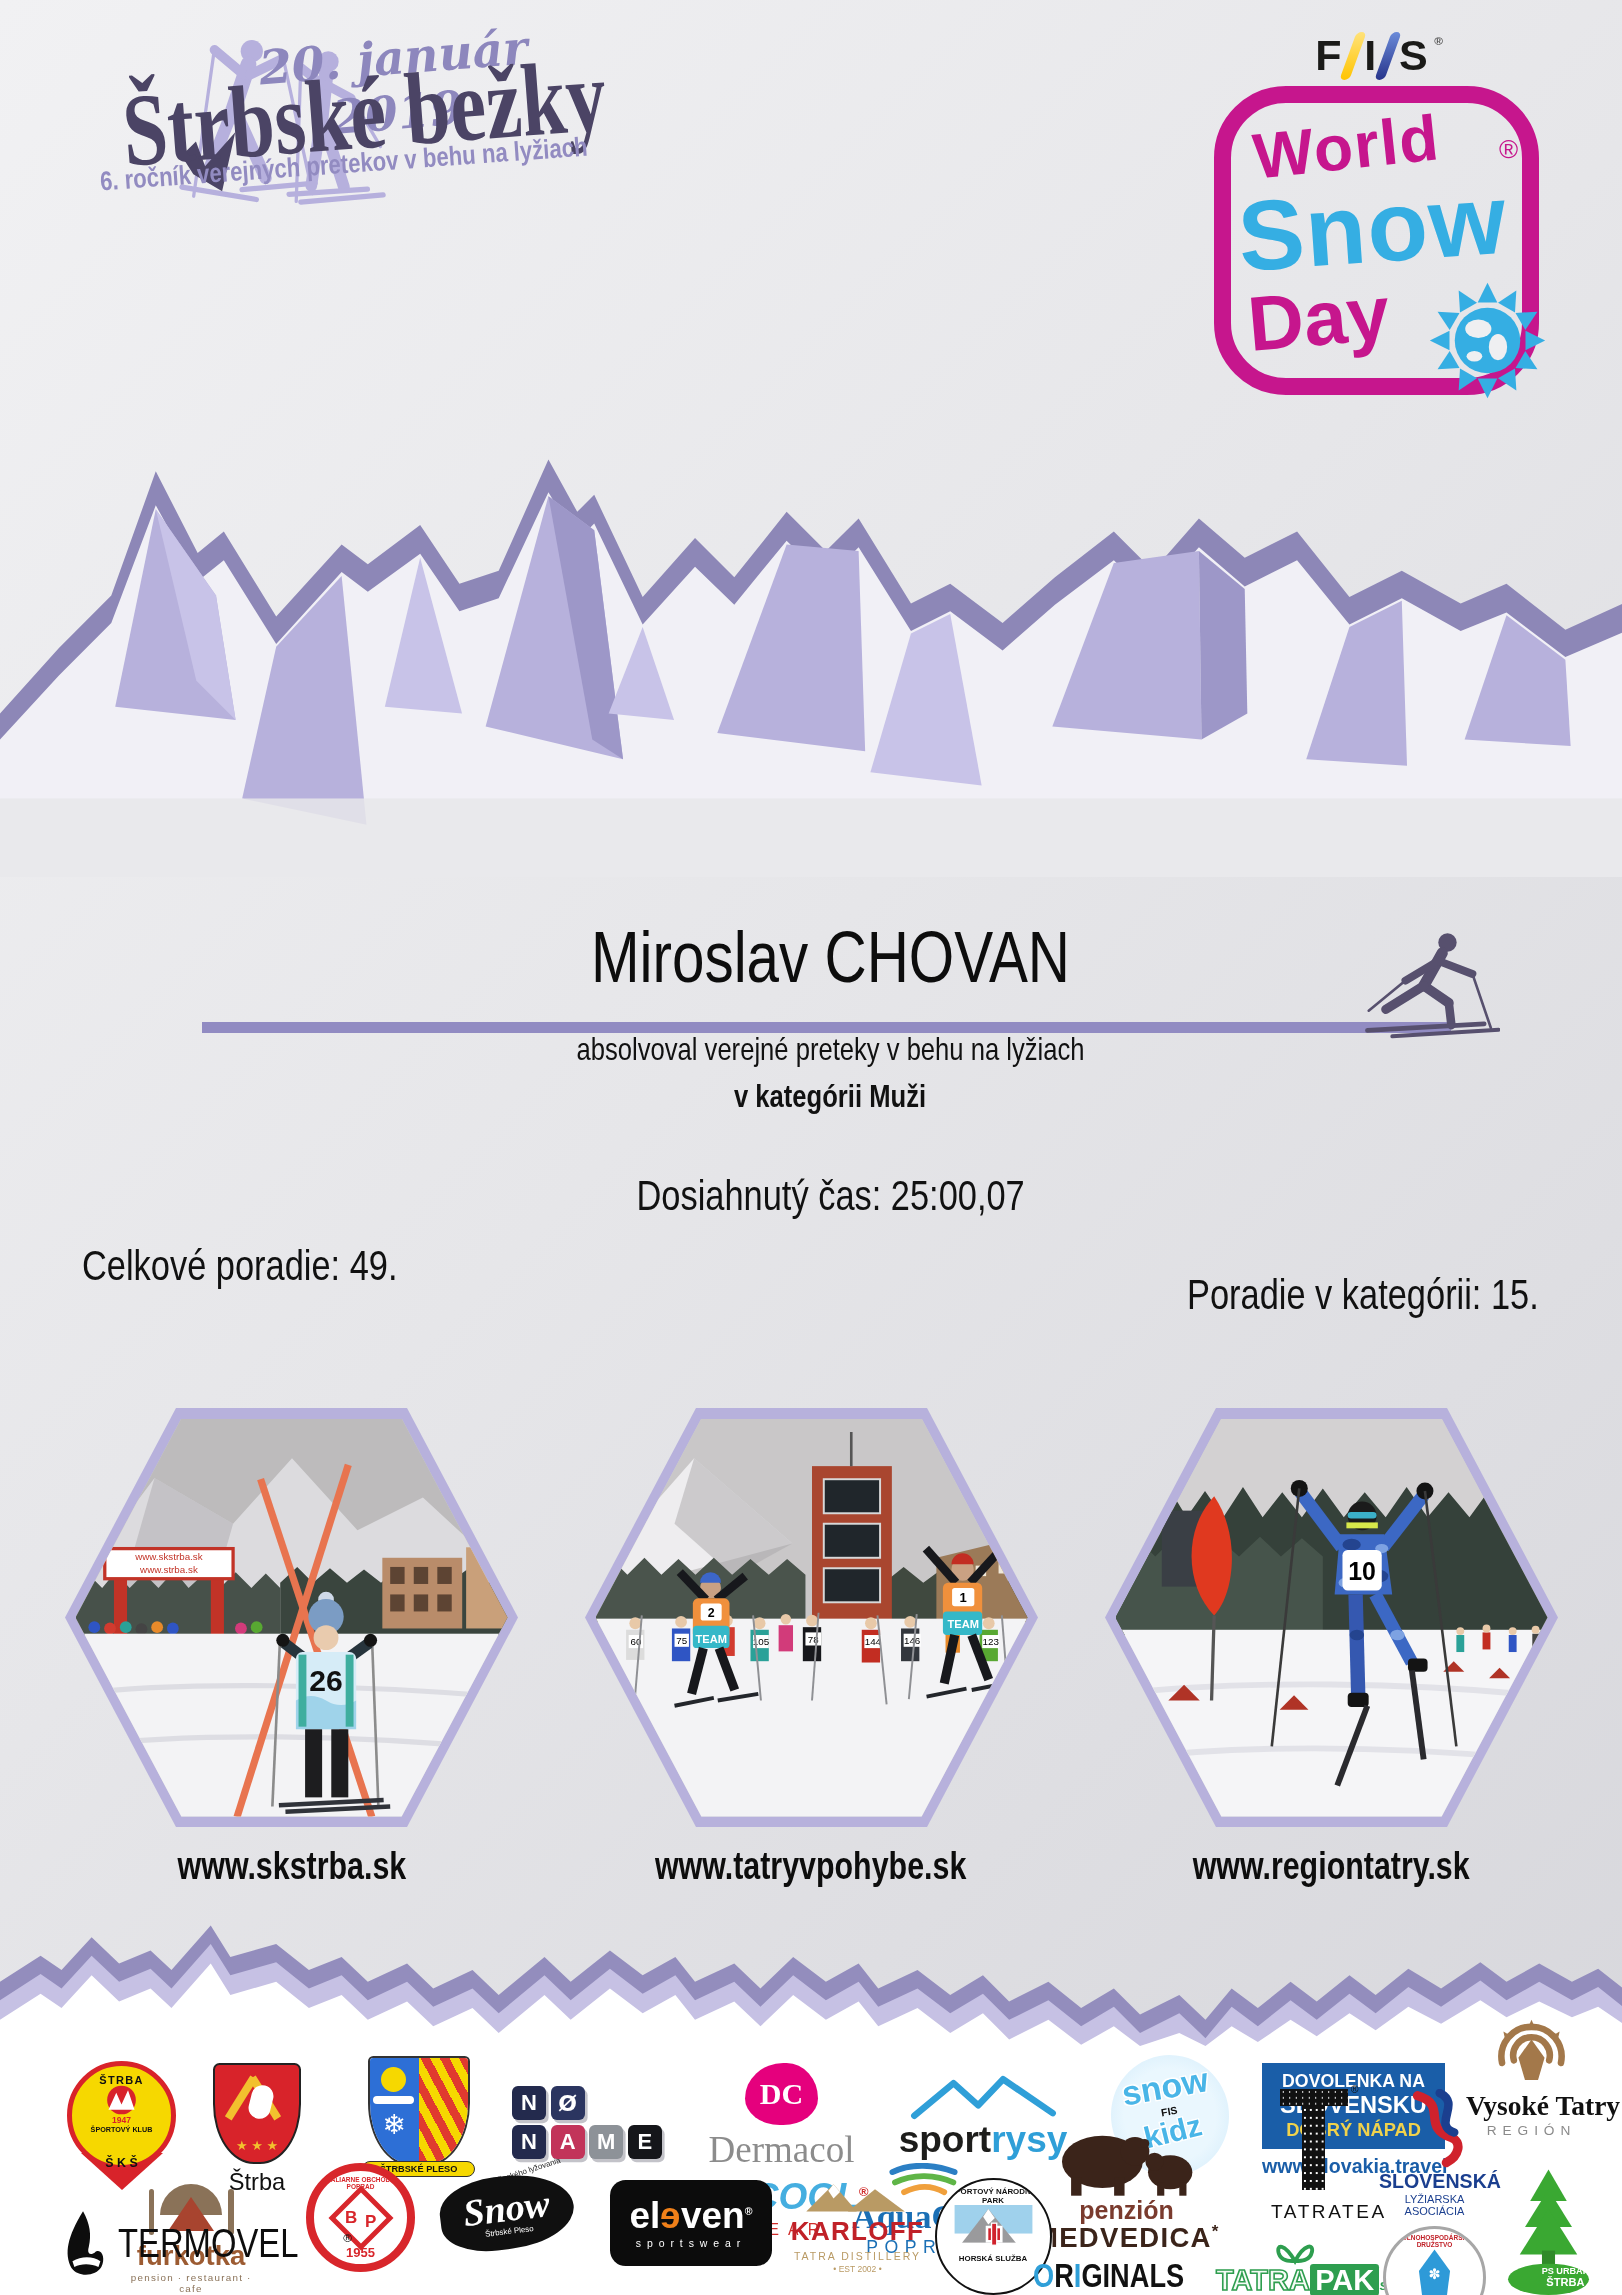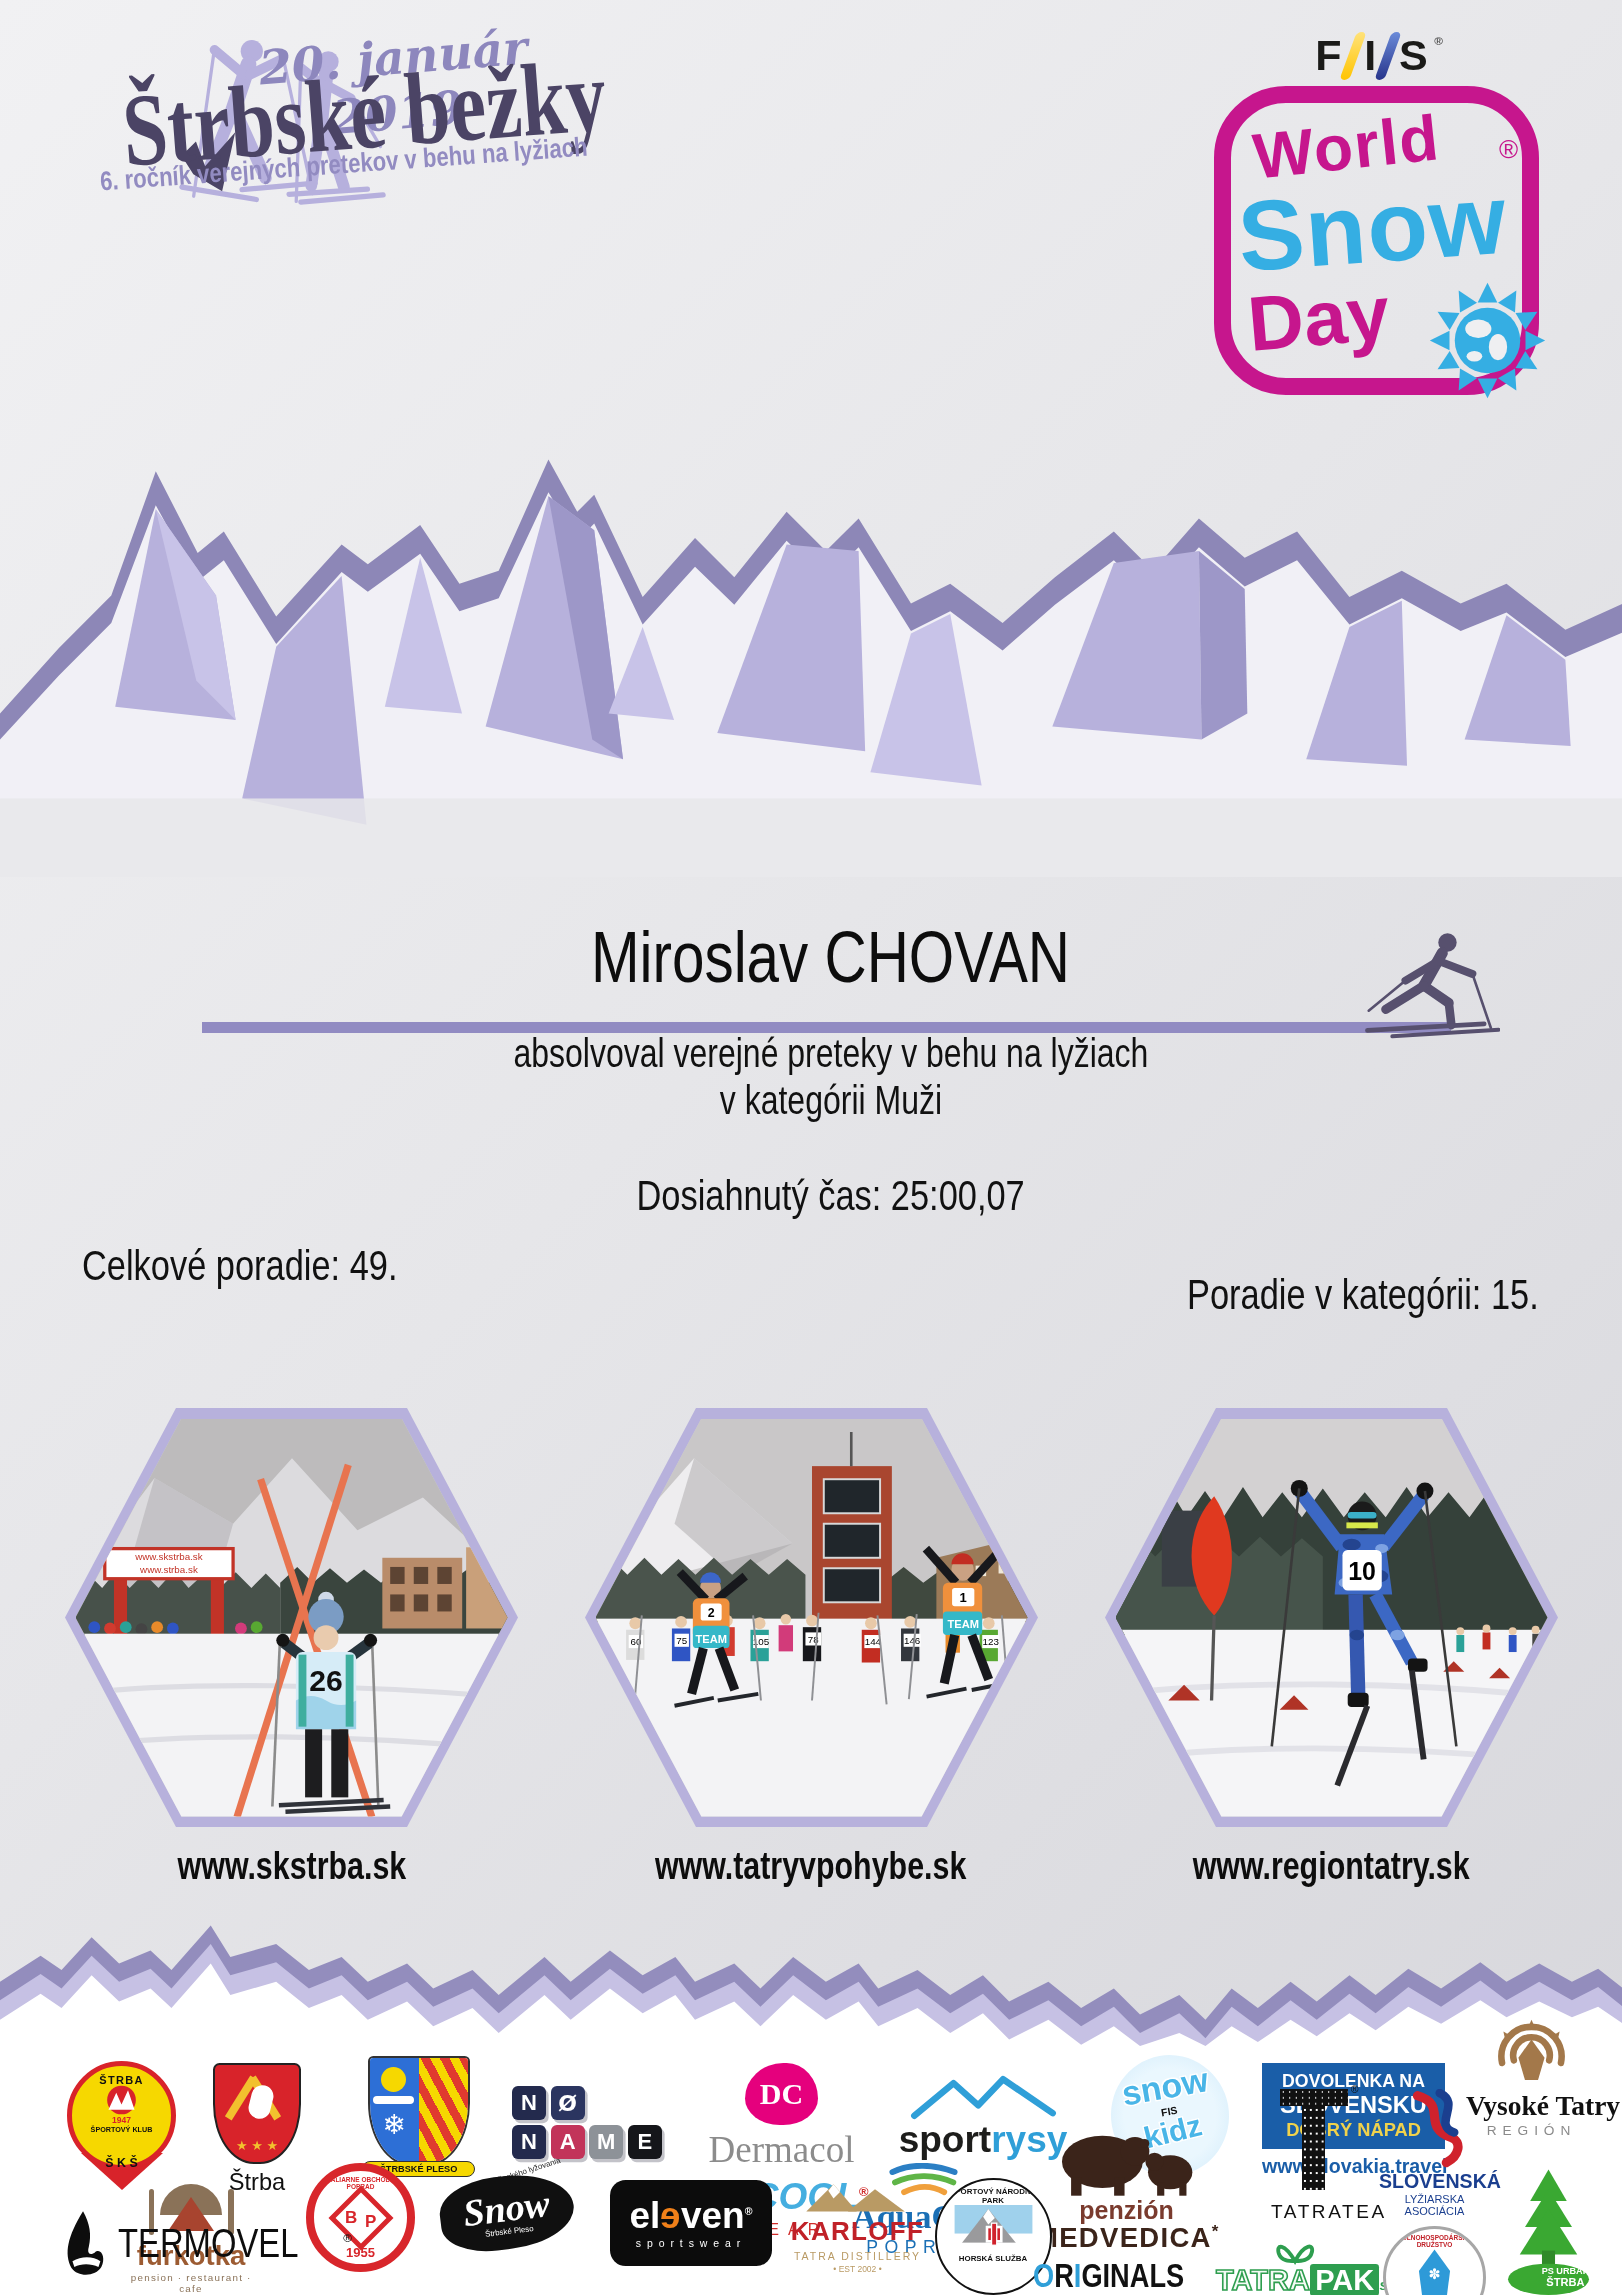--- a/index.html
+++ b/index.html
@@ -39,22 +39,22 @@
   .w-reg { position:absolute; right:3.9px; top:31px; font-size:26px; color:#c6168d; }
   .w-snow { position:absolute; left:6.5px; top:68px; font-weight:bold; font-size:99px;
     color:#35aee3; transform:rotate(-4deg); letter-spacing:1.3px; }
   .w-day { position:absolute; left:17px; top:171px; font-weight:bold; font-size:77px;
     color:#c6168d; transform:rotate(-5deg); }
   .wsd-globe { position:absolute; right:-31px; bottom:-27.5px; }
 
   
   .cert-name { top:915px; font-size:73px; font-weight:400; color:#0d0d0d; }
   .cert-rule { left:202px; top:1022px; width:1249px; height:10.5px; background:#918bc2; }
-  .cert-l1 { top:1031px; font-size:40px; }
-  .cert-l2 { top:1078px; font-size:40px; }
+  .cert-l1 { top:1031px; font-size:32px; }
+  .cert-l2 { top:1078px; font-size:32px;font-weight:bold; }
   .cert-time { top:1171px; font-size:43px; }
   .cert-rank-left { position:absolute; left:82px; top:1241px; font-size:43px; }
   .cert-rank-right { position:absolute; right:84px; top:1241px; font-size:43px; text-align:right;margin-top:29px; }
 
   
   .hex { position:absolute; top:1408px; width:453px; height:419px;
     clip-path:polygon(24.5% 0%,75.5% 0%,100% 50%,75.5% 100%,24.5% 100%,0% 50%);
     background:#b7b1dc; }
   .hex-in { position:absolute; left:10.5px; top:10.5px; right:10.5px; bottom:10.5px;
     clip-path:polygon(24.5% 0%,75.5% 0%,100% 50%,75.5% 100%,24.5% 100%,0% 50%);

